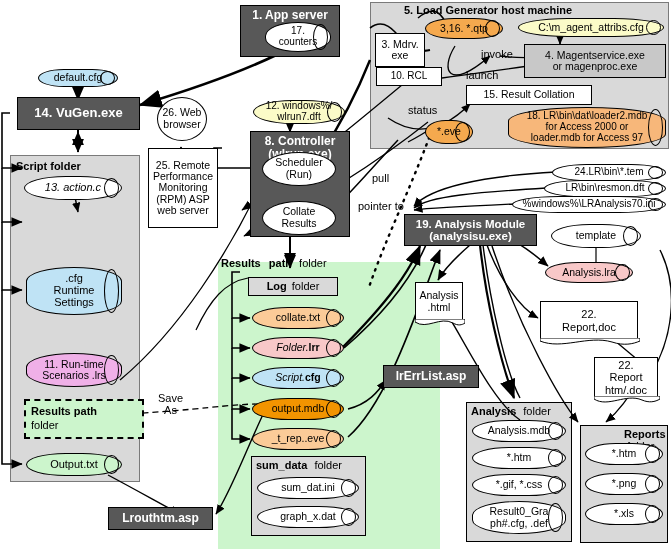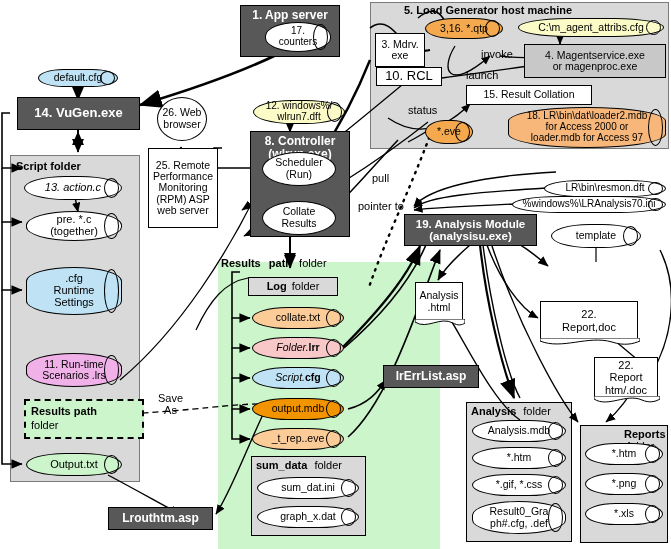--- a/index.html
+++ b/index.html
@@ -194,21 +194,21 @@
     <span style="white-space:pre-line;">3. Mdrv.
 exe</span>
   </div>
   <div class="cyl" style="left:518px;top:18px;width:146px;height:19px;font-size:10.5px;background:#fbfbc8;">
     <span style="z-index:2;">C:\m_agent_attribs.cfg</span>
   </div>
   <div class="node" style="left:524px;top:44px;width:142px;height:34px;font-size:10.5px;background:#c8c8c8;border:1px solid #000;">
     <span style="white-space:pre-line;">4. Magentservice.exe
 or magenproc.exe</span>
   </div>
-  <div class="node rect" style="left:376px;top:67px;width:66px;height:19px;font-size:13px;">
+  <div class="node rect" style="left:376px;top:67px;width:66px;height:19px;font-size:10px;">
     <span>10. RCL</span>
   </div>
   <div class="node rect" style="left:466px;top:85px;width:126px;height:20px;font-size:10.5px;">
     <span>15. Result Collation</span>
   </div>
   <div class="cyl" style="left:508px;top:107px;width:158px;height:41px;font-size:10px;background:#f7b77a;">
     <span style="white-space:pre-line;z-index:2;">18. LR\bin\dat\loader2.mdb
 for Access 2000 or
 loader.mdb for Access 97</span>
   </div>
@@ -230,24 +230,20 @@
     <span style="white-space:pre-line;">25. Remote
 Performance
 Monitoring
 (RPM) ASP
 web server</span>
   </div>
 
   <div class="cyl" style="left:24px;top:176px;width:98px;height:24px;font-size:11px;">
     <span class="it" style="z-index:2;">13. action.c</span>
   </div>
-  <div class="cyl" style="left:26px;top:211px;width:96px;height:30px;font-size:11px;">
-    <span style="white-space:pre-line;z-index:2;">pre. *.c
-(together)</span>
-  </div>
   <div class="cyl" style="left:26px;top:267px;width:96px;height:48px;font-size:11px;background:#bfe3f5;">
     <span style="white-space:pre-line;z-index:2;">.cfg
 Runtime
 Settings</span>
   </div>
   <div class="cyl" style="left:26px;top:353px;width:96px;height:34px;font-size:10.5px;background:#f0b0e8;">
     <span style="white-space:pre-line;z-index:2;">11. Run-time
 Scenarios .lrs</span>
   </div>
   <div class="dashbox" style="left:24px;top:399px;width:120px;height:40px;">
@@ -306,34 +302,40 @@
   </div>
 
   <div class="node dark" style="left:108px;top:507px;width:105px;height:23px;font-size:12px;">
     <span>Lrouthtm.asp</span>
   </div>
 
   <div class="node dark" style="left:383px;top:365px;width:96px;height:23px;font-size:12px;">
     <span>lrErrList.asp</span>
   </div>
 
+  <div class="cyl" style="left:552px;top:164px;width:114px;height:17px;font-size:10px;">
+    <span style="z-index:2;">24.LR\bin\*.tem</span>
+  </div>
   <div class="cyl" style="left:544px;top:180px;width:122px;height:17px;font-size:10px;">
     <span style="z-index:2;">LR\bin\resmon.dft</span>
   </div>
   <div class="cyl" style="left:512px;top:196px;width:154px;height:17px;font-size:10px;">
     <span style="z-index:2;">%windows%\LRAnalysis70.ini</span>
   </div>
 
   <div class="node dark" style="left:404px;top:214px;width:133px;height:32px;font-size:11.5px;">
     <span style="white-space:pre-line;">19. Analysis Module
 (analysisu.exe)</span>
   </div>
 
   <div class="cyl" style="left:551px;top:224px;width:90px;height:24px;font-size:10.5px;">
     <span style="z-index:2;">template</span>
+  </div>
+  <div class="cyl" style="left:545px;top:262px;width:88px;height:21px;font-size:10.5px;background:#f8c8c8;">
+    <span style="z-index:2;">Analysis.lra</span>
   </div>
 
   <div class="doc" style="left:415px;top:282px;width:48px;height:38px;font-size:10.5px;">
     <span style="white-space:pre-line;">Analysis
 .html</span>
     <svg class="wave" viewBox="0 0 50 10" preserveAspectRatio="none">
       <path d="M0,0 L0,3 C12,11 25,-3 38,4 C43,7 47,6 50,4 L50,0 z" fill="#fff" stroke="#000" stroke-width="1" vector-effect="non-scaling-stroke"></path>
     </svg>
   </div>
   <div class="doc" style="left:540px;top:301px;width:98px;height:38px;font-size:11px;">

